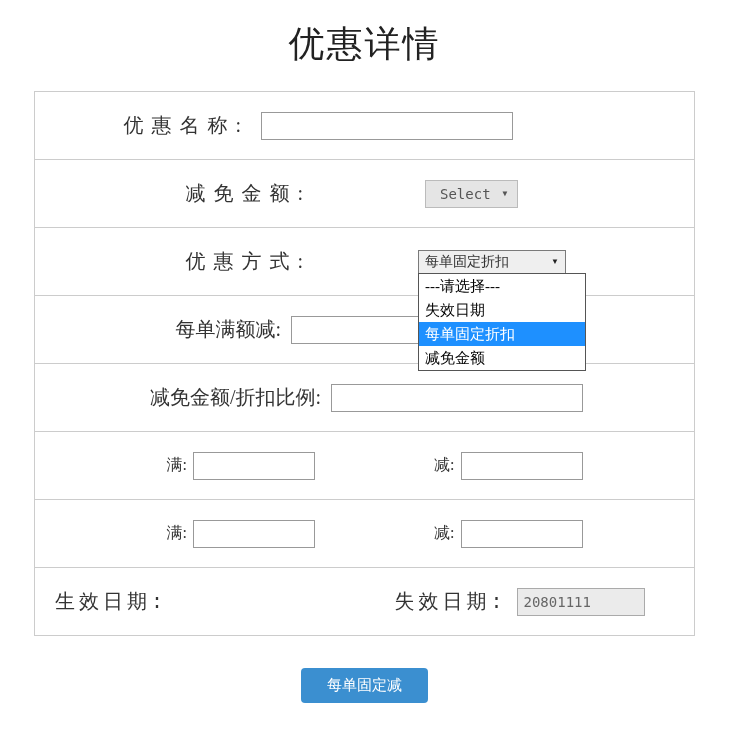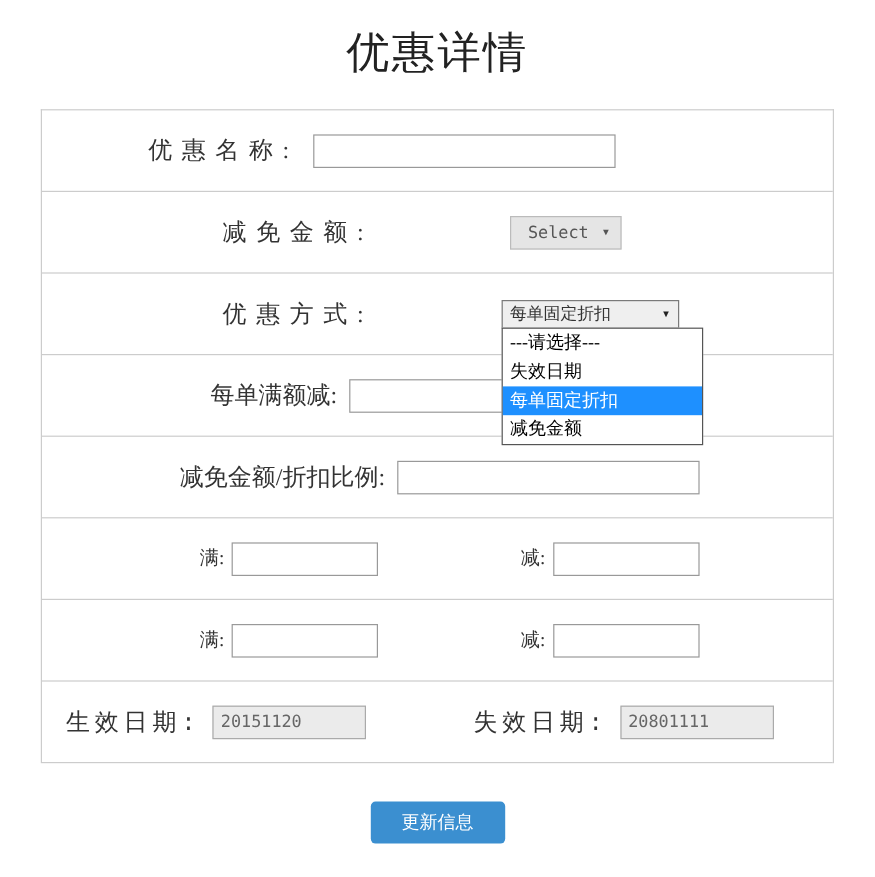--- a/index.html
+++ b/index.html
@@ -256,27 +256,26 @@
       </div>
       <div class="half">
         <span class="label label-jian">减:</span>
         <input type="text" class="input-sm" value="" style="">
       </div>
     </div>
 
     <div class="row row8">
       <div class="half">
         <span class="label spaced-sm">生效日期:</span>
-        <input type="text" class="date-input" readonly="" value="20151120" style="">
       </div>
       <div class="half half2">
         <span class="label spaced-sm">失效日期:</span>
         <input type="text" class="date-input" readonly="" value="20801111" style="">
       </div>
     </div>
 
   </div>
 
   <div class="button-bar">
-    <button class="submit-btn">更新信息</button>
+    <button class="submit-btn">每单固定减</button>
   </div>
 
 </div>
 
 </body></html>

